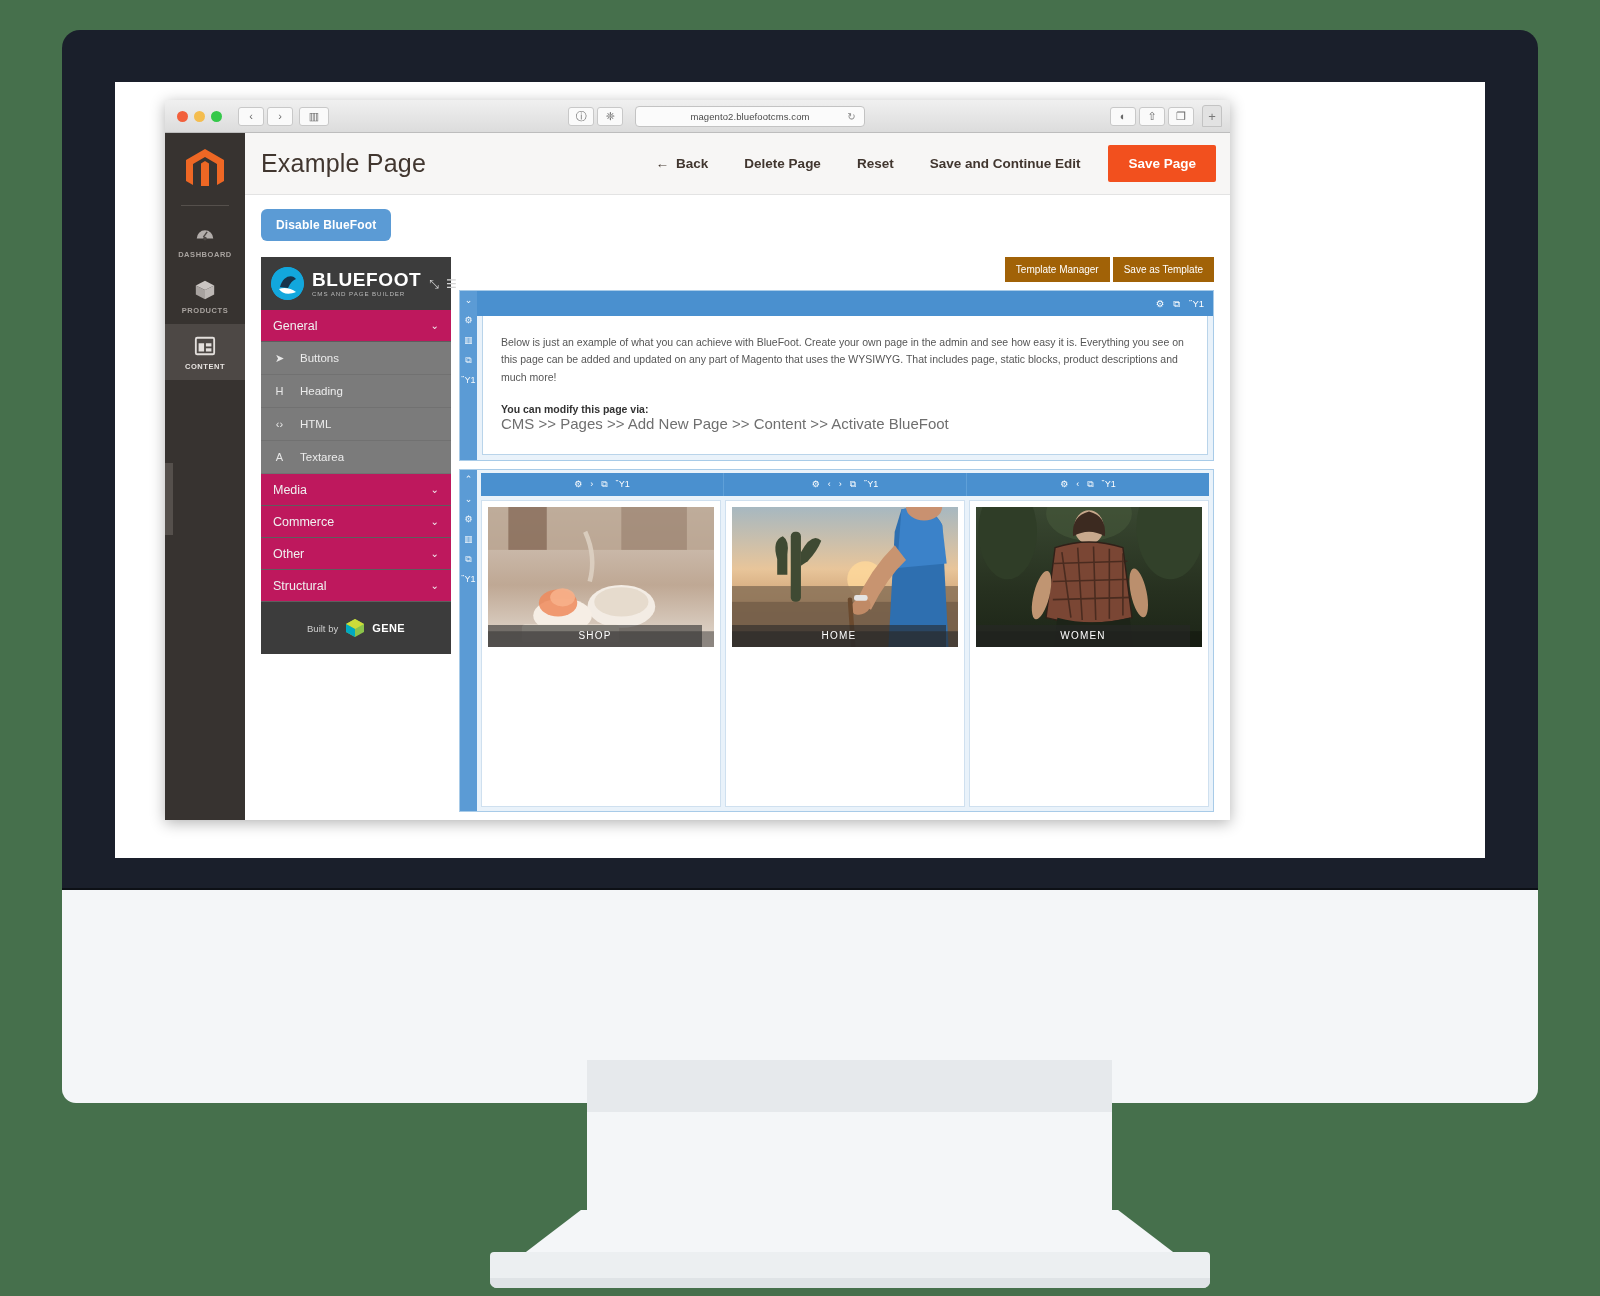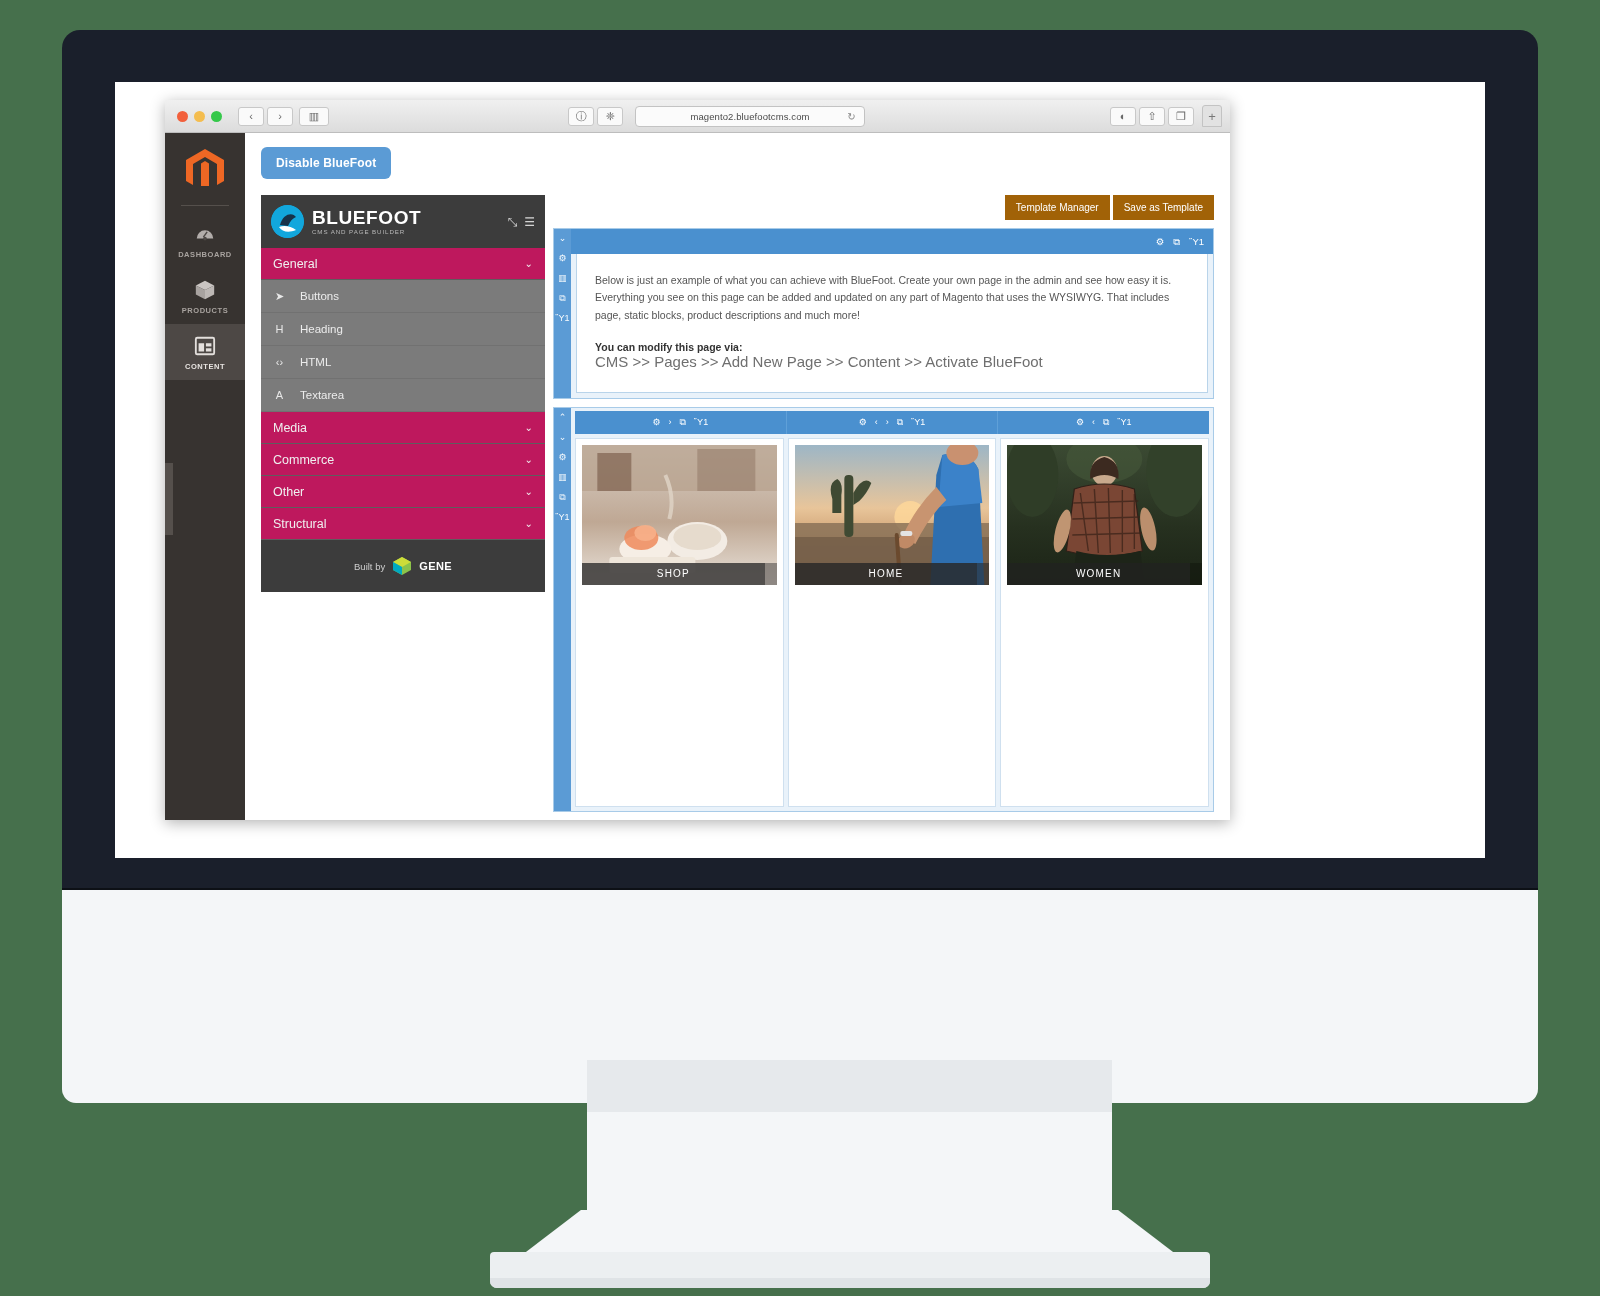--- a/index.html
+++ b/index.html
@@ -193,21 +193,21 @@
     background: #5b9bd5;
     color: #fff; font-size: 12px; font-weight: 700;
     padding: 9px 15px; border: none; border-radius: 6px; cursor: pointer;
     margin-bottom: 16px;
     letter-spacing: .15px;
   }
 
   #builder-area { display: flex; gap: 0; flex: 1; min-height: 0; }
 
   
-  #bluefoot-panel { width: 284px; flex-shrink: 0; }
+  #bluefoot-panel { width: 190px; flex-shrink: 0; }
   #bf-header {
     background: #3c3c3c; height: 53px;
     display: flex; align-items: center; padding: 0 10px; gap: 8px;
   }
   #bf-logo-circle {
     width: 33px; height: 33px; border-radius: 50%;
     background: #12a7dd;
     display:flex;align-items:center;justify-content:center;
     flex-shrink: 0; overflow: hidden;
   }
@@ -391,20 +391,39 @@
               </svg>
             </span>
             <span class="nav-label">CONTENT</span>
           </div>
 
           <div id="sidebar-scroll-notch"></div>
         </div>
 
         <div id="admin-main">
 
+          <div id="page-header">
+            <span id="page-title">Example Page</span>
+            <div id="header-actions">
+              <div class="hdr-link">
+                <span>←</span>
+                <span>Back</span>
+              </div>
+              <div class="hdr-link">
+                <span>Delete Page</span>
+              </div>
+              <div class="hdr-link">
+                <span>Reset</span>
+              </div>
+              <div class="hdr-link">
+                <span>Save and Continue Edit</span>
+              </div>
+              <button id="save-page-btn">Save Page</button>
+            </div>
+          </div>
 
           <div id="admin-content">
 
             <button id="disable-bluefoot-btn">Disable BlueFoot</button>
 
             <div id="builder-area">
 
               <div id="bluefoot-panel">
                 <div id="bf-header">
                   <div id="bf-logo-circle">

